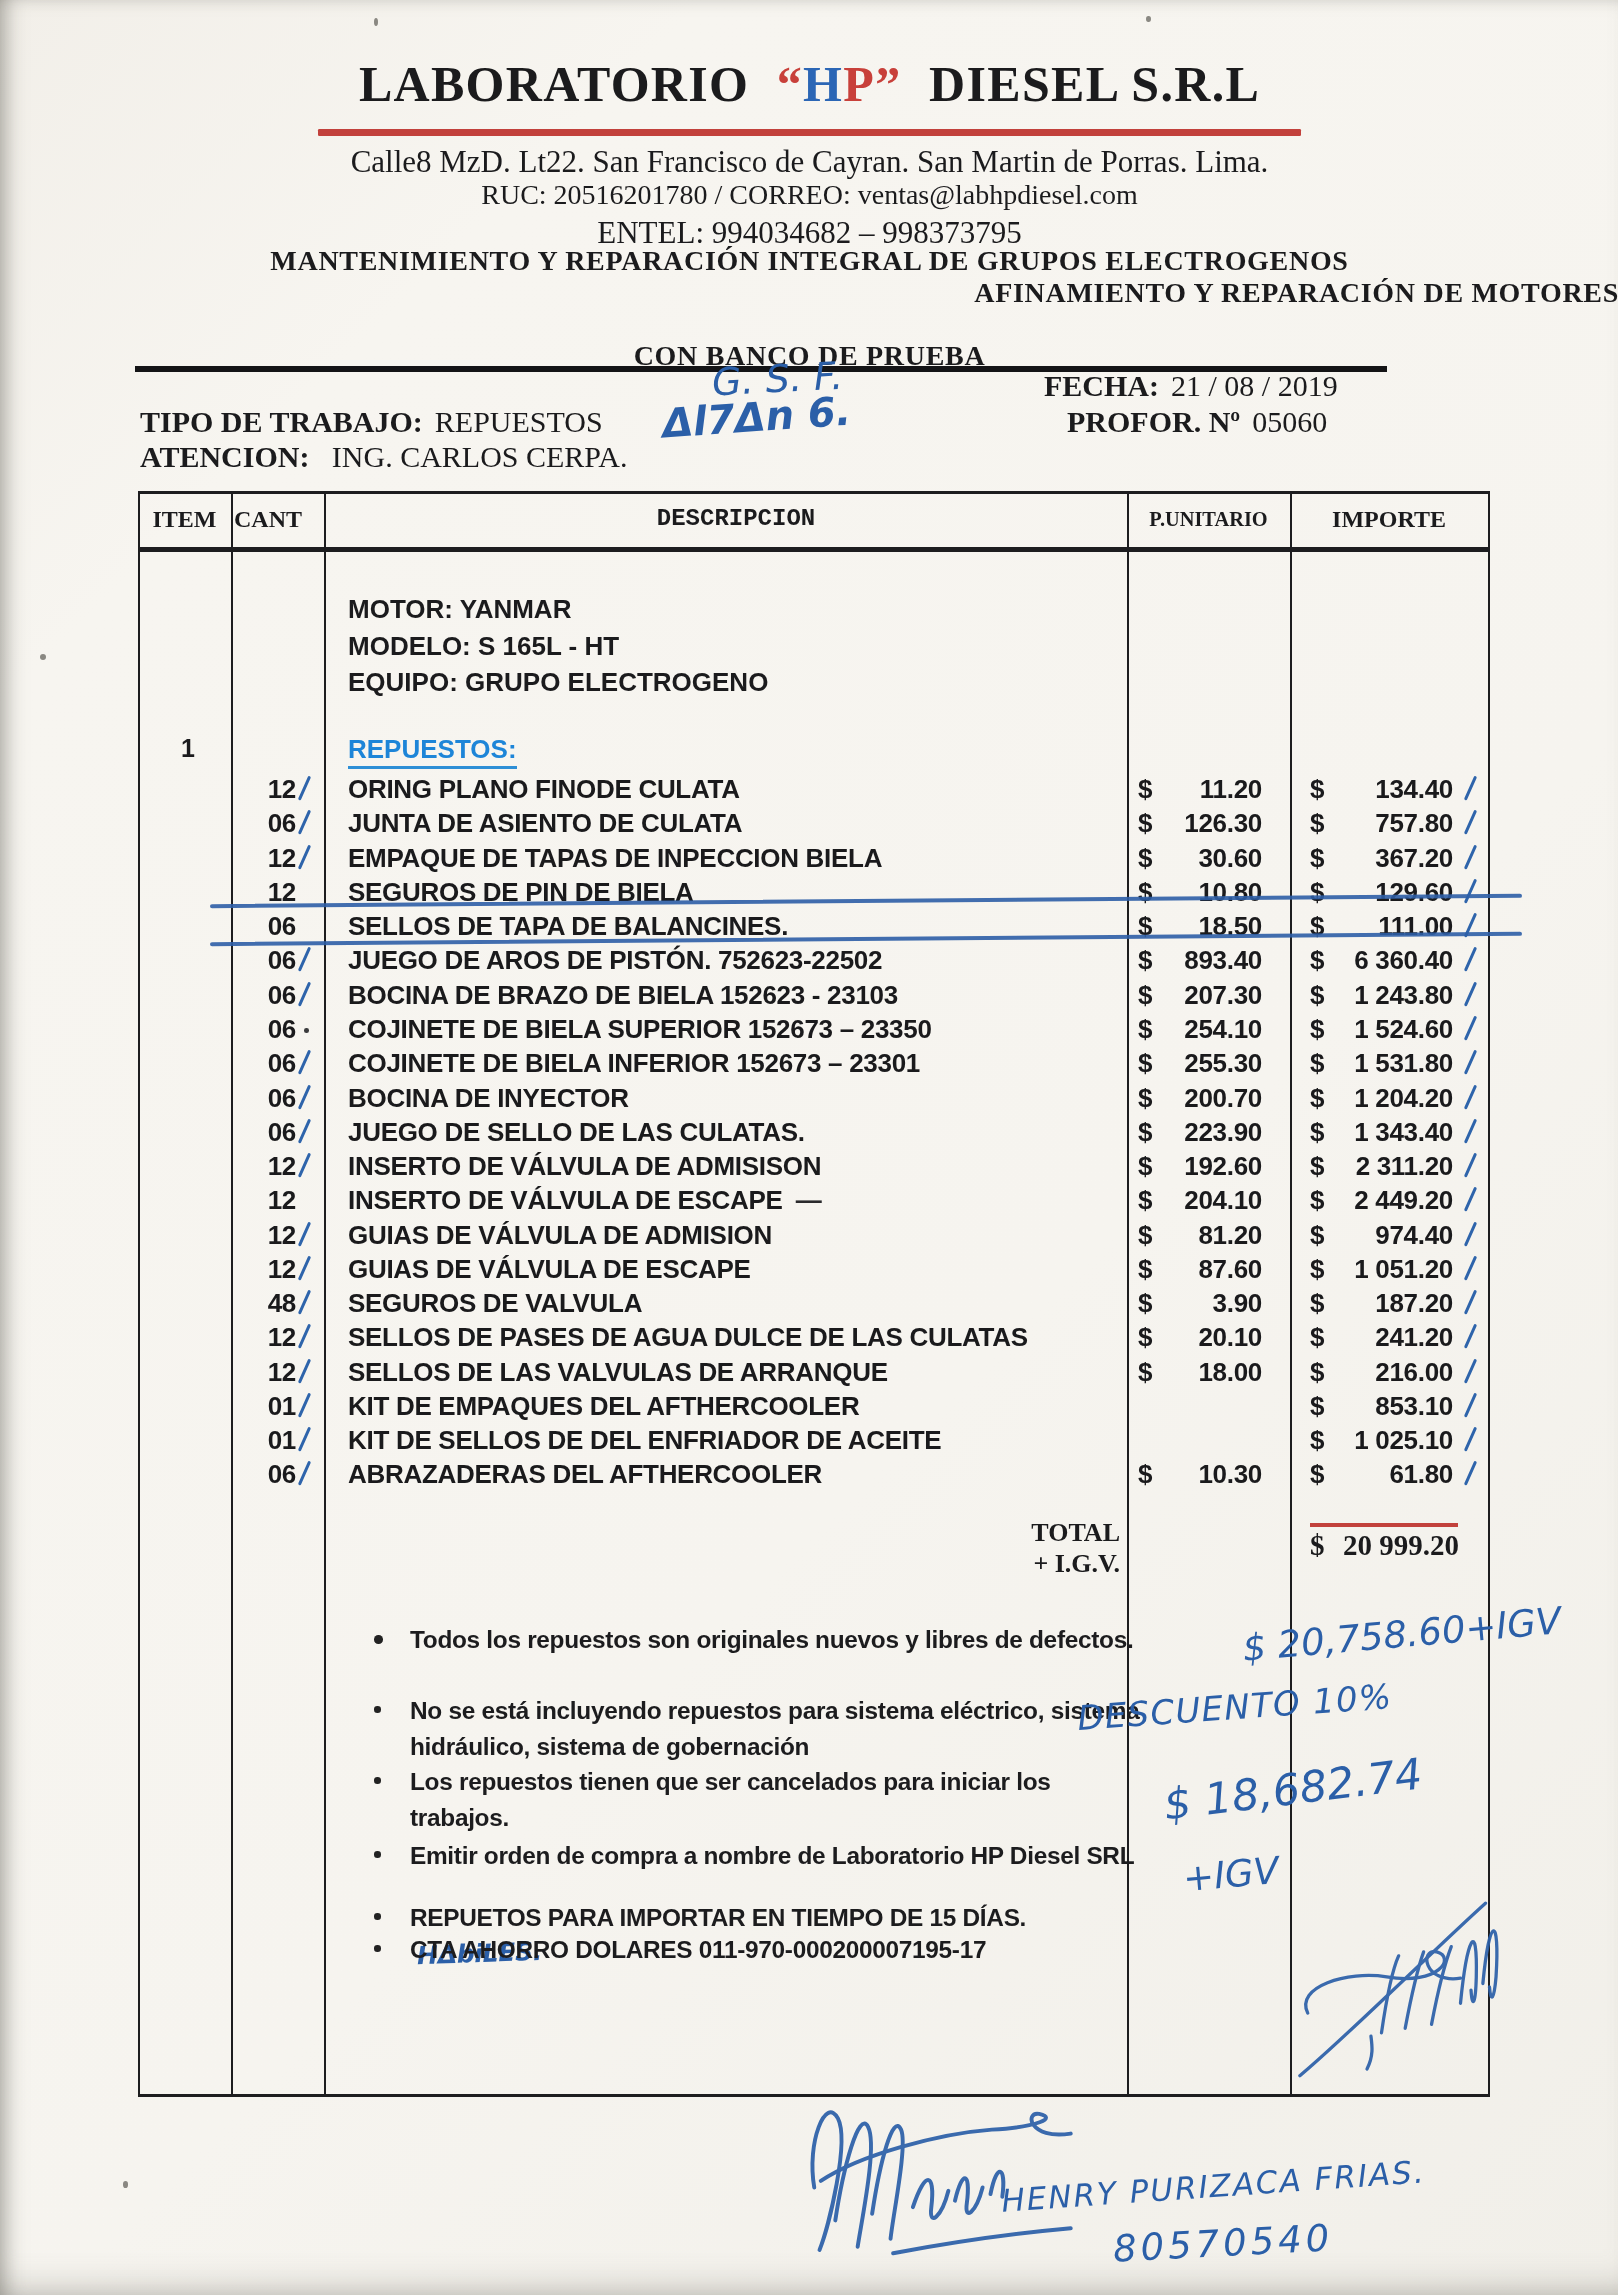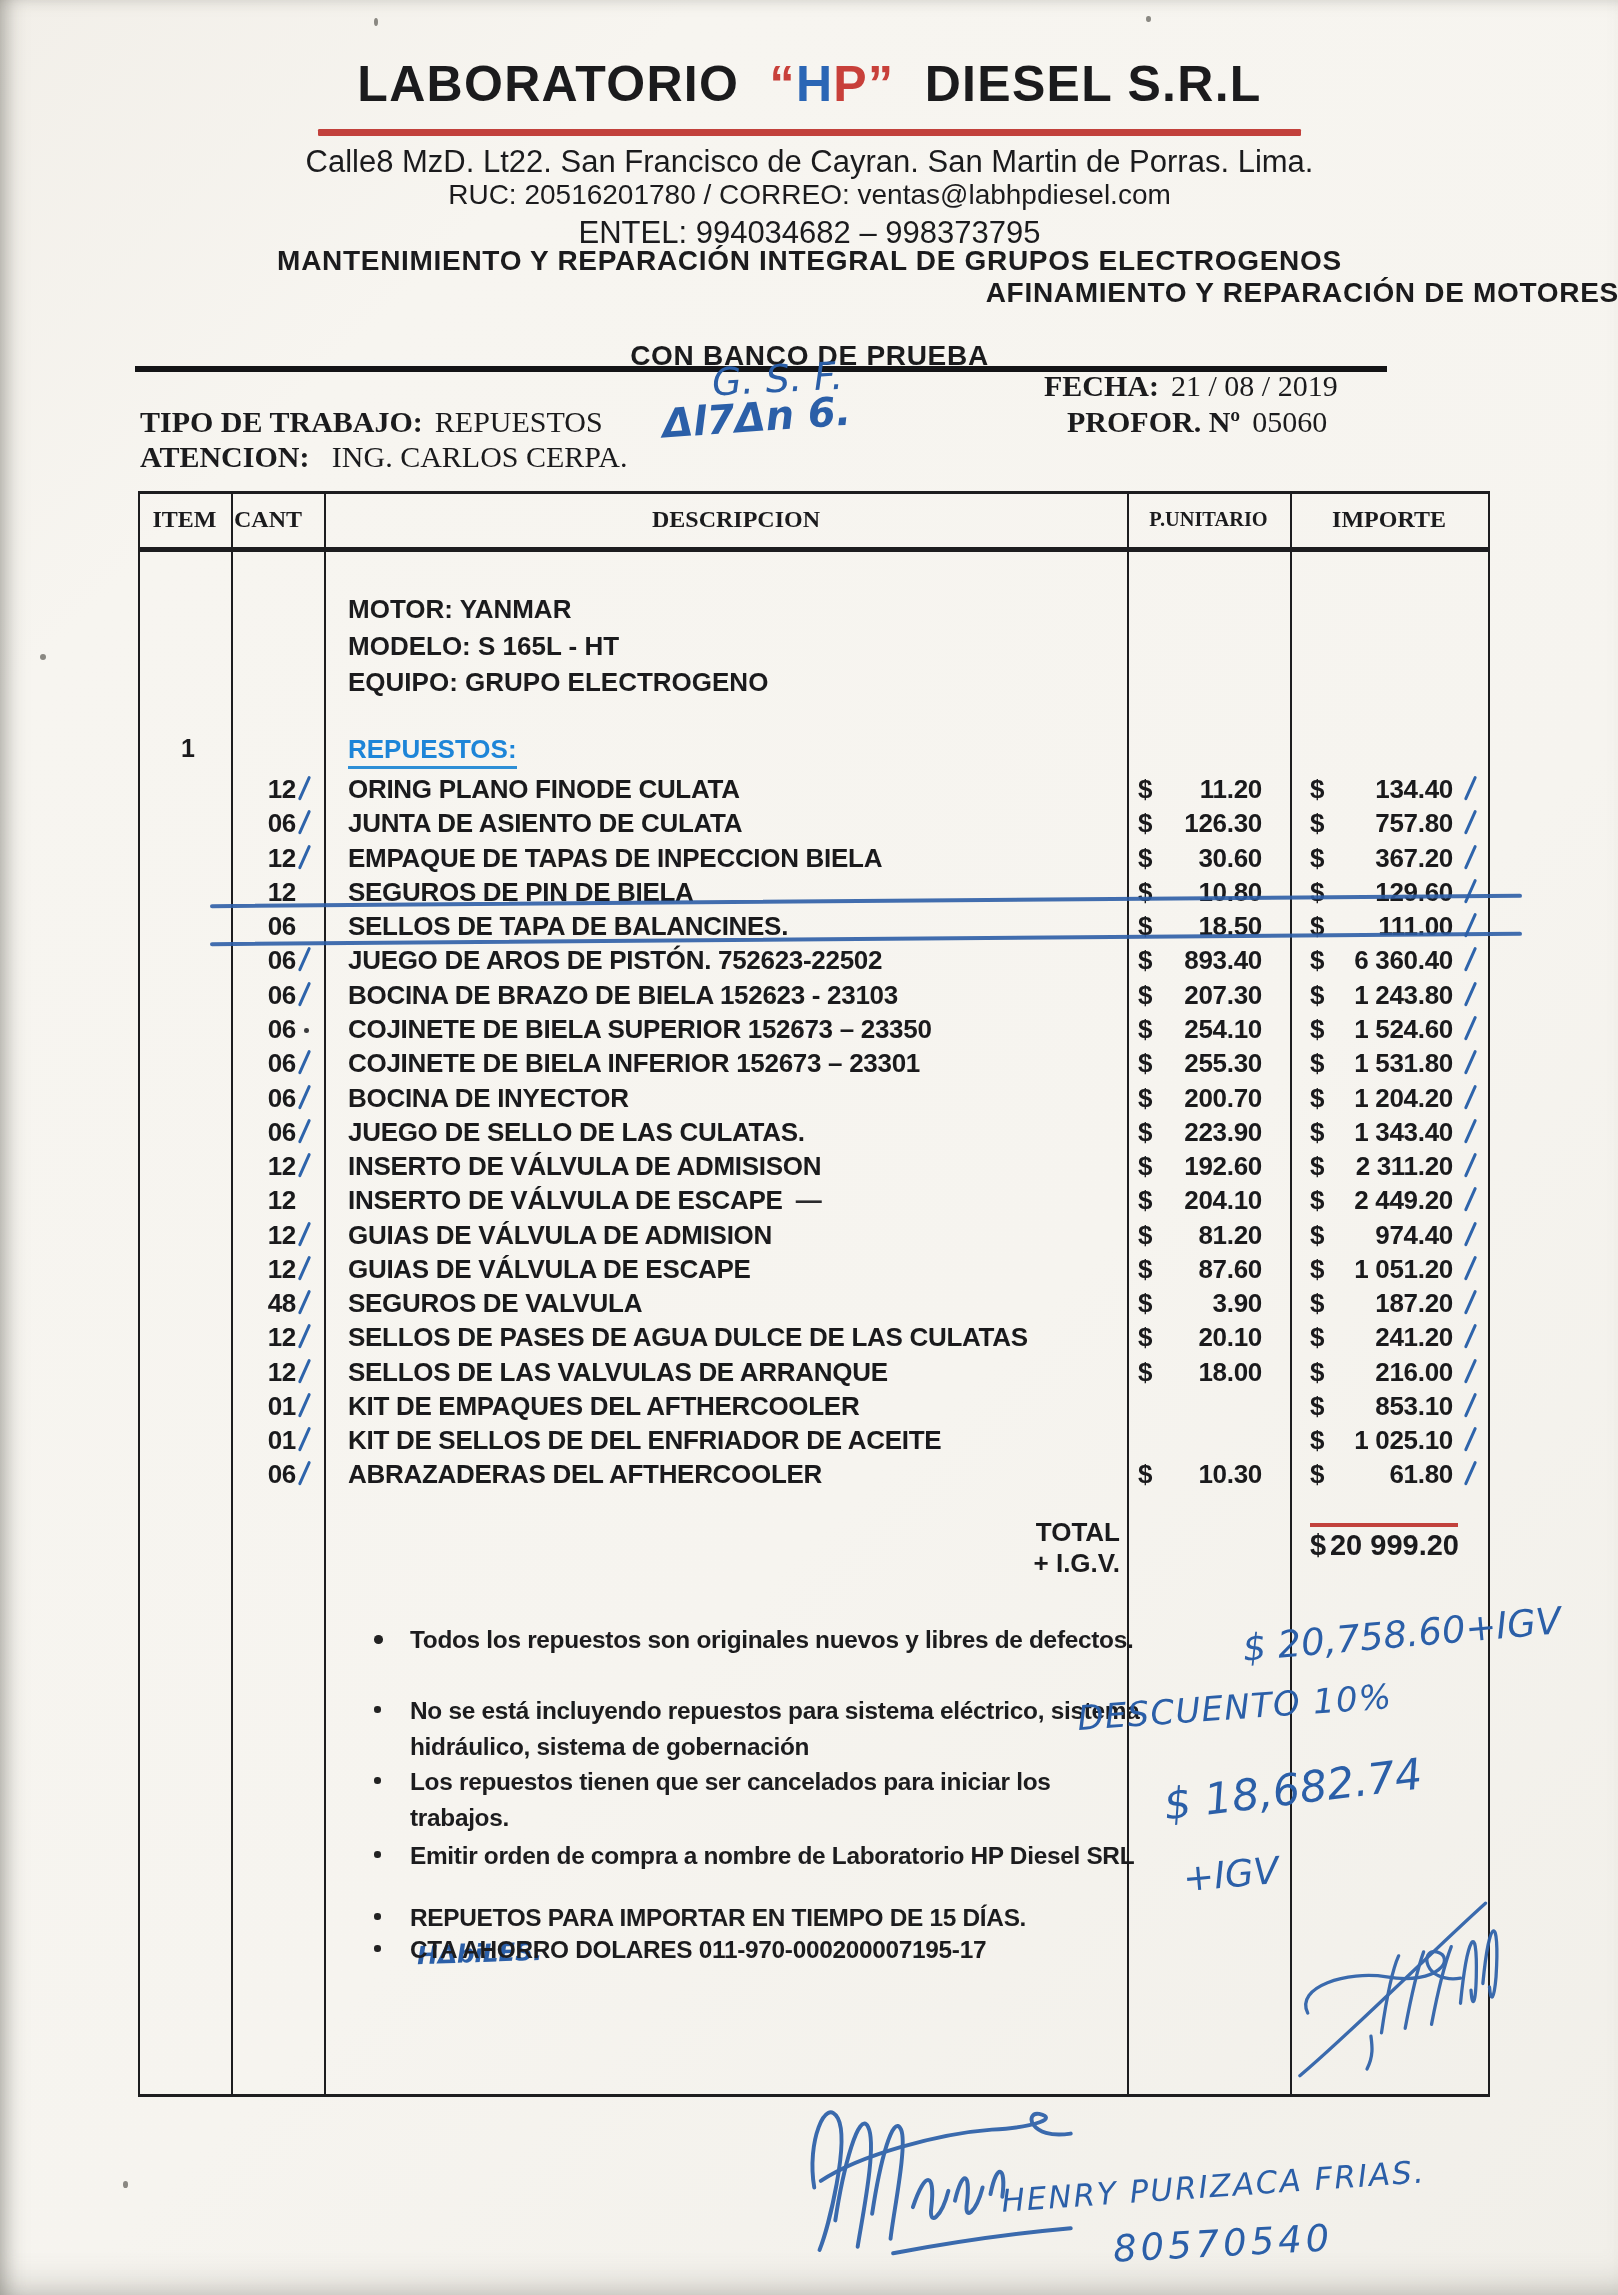--- a/index.html
+++ b/index.html
@@ -4,21 +4,21 @@
 <style>
   html,body{margin:0;padding:0;background:#d8d6d1;}
   #page{
     position:relative;width:1619px;height:2295px;margin:0 auto;
     background:linear-gradient(135deg,#f2efe9 0%,#f7f5f0 18%,#f6f4ef 60%,#f1efe9 100%);
     box-shadow:inset 20px 0 22.4px -16px rgba(110,108,100,.6), inset 0 -30px 36px -28px rgba(110,108,100,.45), inset 0 12px 20px -17px rgba(110,108,100,.4);
     overflow:hidden;
     font-family:"Liberation Serif", serif;color:#1b1b1d;
   }
   .abs{position:absolute;}
-  .serif{font-family:Liberation Sans, sans-serif;}
+  .serif{font-family:Liberation Serif, serif;}
   .ctr{text-align:center;width:100%;left:0;}
   
   #title{top:55px;font-size:50px;letter-spacing:1.3px;font-weight:bold;}
   #title .hp-h{color:#2b66b5;}
   #title .hp-p{color:#c8403a;}
   #title .q{color:#c8403a;}
   #red-rule{top:129px;left:318px;width:983px;height:7.2px;background:#c2413c;border-radius:1.3px;}
   #addr{top:144px;font-size:31px;}
   #ruc{top:179px;font-size:28px;}
   #entel{top:215px;font-size:31px;}
@@ -108,21 +108,21 @@
   <div class="hline" style="top:2094px;left:138px;width:1352px;height:2.6px;"></div>
   <div class="vline" style="left:138px;width:2px;"></div>
   <div class="vline" style="left:231px;width:2px;"></div>
   <div class="vline" style="left:324px;width:2px;"></div>
   <div class="vline" style="left:1127px;width:2px;"></div>
   <div class="vline" style="left:1290px;width:2px;"></div>
   <div class="vline" style="left:1488px;width:2px;"></div>
 
   <div class="th" style="left:138px;width:93px;">ITEM</div>
   <div class="th" style="left:231px;width:74px;">CANT</div>
-  <div class="th" style="left:324px;width:824px;">DESCRIPCION</div>
+  <div class="th" style="left:324px;width:824px;font-family:Liberation Mono, monospace;">DESCRIPCION</div>
   <div class="th" style="left:1127px;width:163px;font-size:20.4px;">P.UNITARIO</div>
   <div class="th" style="left:1290px;width:198px;">IMPORTE</div>
 
   <div class="motor" style="top:594px;">MOTOR: YANMAR</div>
   <div class="motor" style="top:631px;">MODELO: S 165L - HT</div>
   <div class="motor" style="top:667px;">EQUIPO: GRUPO ELECTROGENO</div>
   <div id="item-no">1</div>
   <div id="repuestos">REPUESTOS:</div>
 
   <div id="rows">

